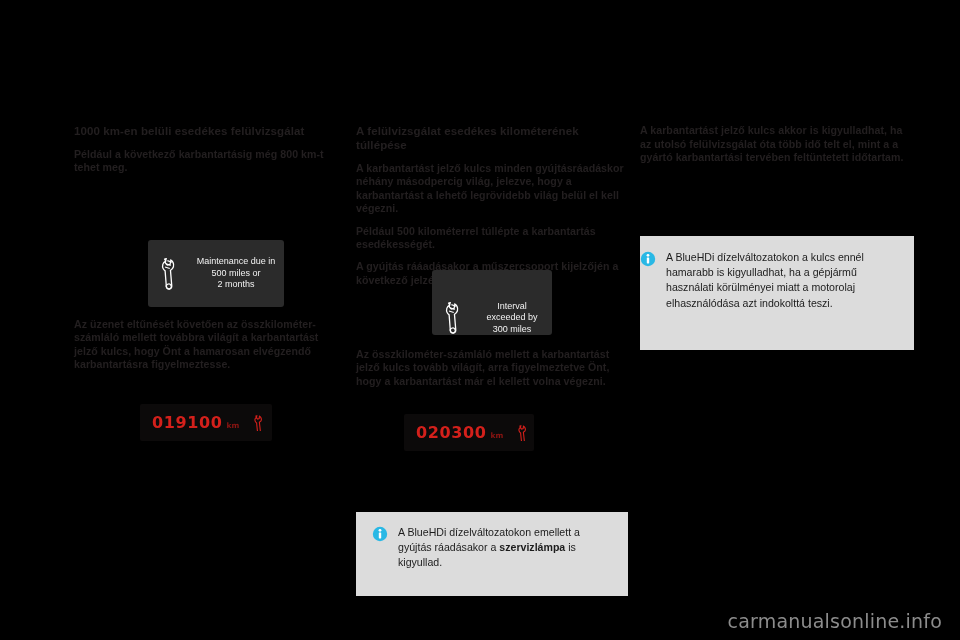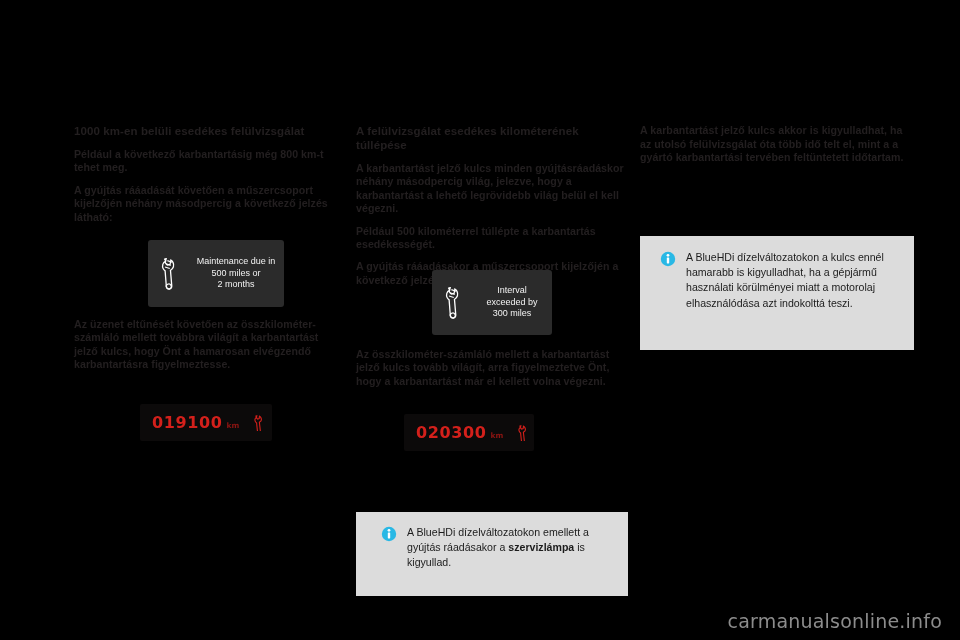--- a/index.html
+++ b/index.html
@@ -72,20 +72,21 @@
     left: 148px;
     top: 240px;
     width: 136px;
     height: 67px;
   }
   .cluster-panel-2 {
     left: 432px;
     top: 270px;
     width: 120px;
     height: 65px;
+    align-items: flex-end;
   }
   .wrench-wrap {
     flex: 0 0 auto;
     width: 40px;
     display: flex;
     align-items: center;
     justify-content: center;
     padding-left: 4px;
   }
   .cluster-msg {
@@ -153,28 +154,28 @@
     background: #dcdcdc;
     display: flex;
     align-items: flex-start;
     box-sizing: border-box;
   }
   .note-box-right {
     left: 640px;
     top: 236px;
     width: 274px;
     height: 114px;
-    padding: 14px 14px 14px 20px;
+    padding: 14px 14px 14px 0;
   }
   .note-box-mid {
     left: 356px;
     top: 512px;
     width: 272px;
     height: 84px;
-    padding: 13px 14px 13px 25px;
+    padding: 13px 14px 13px 16px;
     justify-content: center;
   }
   .note-icon {
     flex: 0 0 auto;
     width: 16px;
     height: 16px;
     margin-right: 10px;
     margin-top: 1px;
   }
   .note-text {
@@ -199,21 +200,20 @@
   }
 </style>
 </head>
 <body>
 
 <div class="page">
 
   <div class="col col-left">
     <h2 class="section-title">1000 km-en belüli esedékes felülvizsgálat</h2>
     <p class="body-text">Például a következő karbantartásig még 800 km-t tehet meg.</p>
-    <p class="body-text">A gyújtás rááadását követően a műszercsoport kijelzőjén néhány másodpercig a következő jelzés látható:</p>
   </div>
 
   <div class="cluster-panel cluster-panel-1">
     <div class="wrench-wrap">
       <svg width="30" height="34" viewBox="0 0 30 34" aria-hidden="true">
         <g transform="rotate(-28 15 17)">
           <path d="M15.5 2.5 c-3.2 0-5.8 2.6-5.8 5.8 0 1.0 0.25 1.9 0.7 2.7
                    L4.2 25.2 c-0.6 1.4 0.0 3.0 1.4 3.6 1.4 0.6 3.0 0.0 3.6-1.4
                    L15.4 13.0 c0.05 0 0.1 0 0.15 0 3.2 0 5.8-2.6 5.8-5.8
                    0-1.1-0.3-2.1-0.85-3.0 l-2.6 3.3 -2.9-0.55 -0.75-2.9 2.75-3.3

